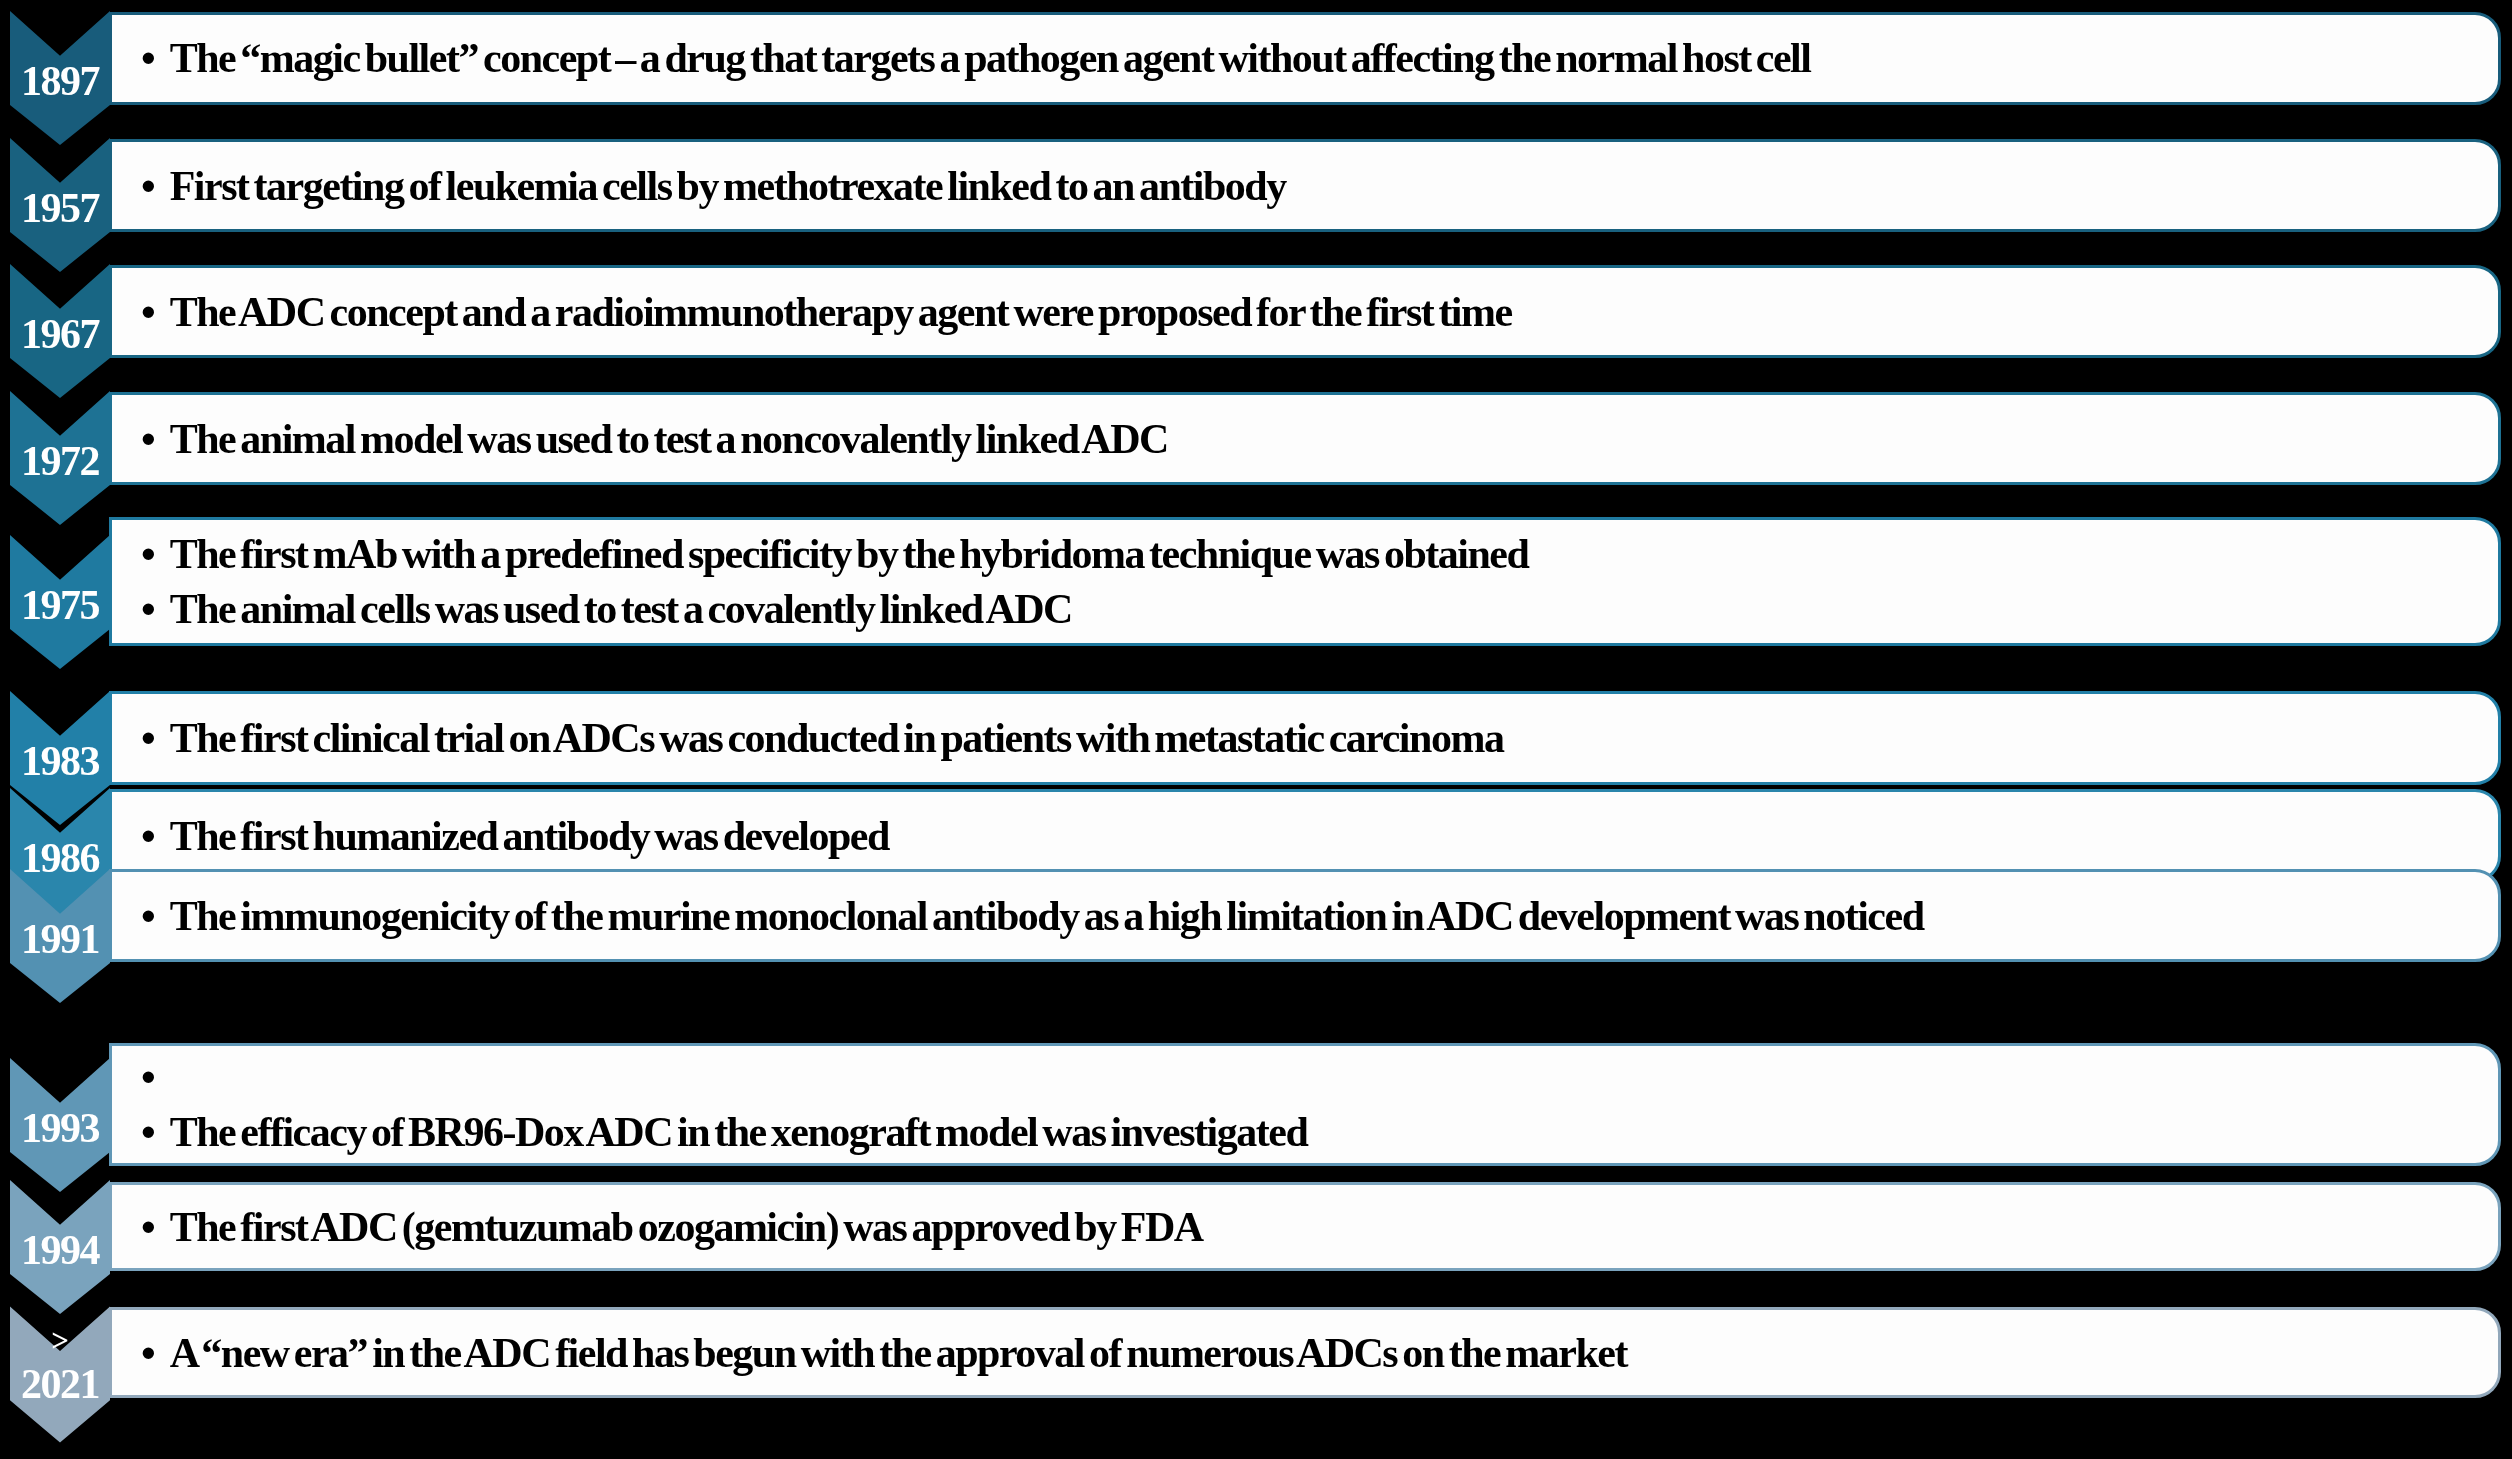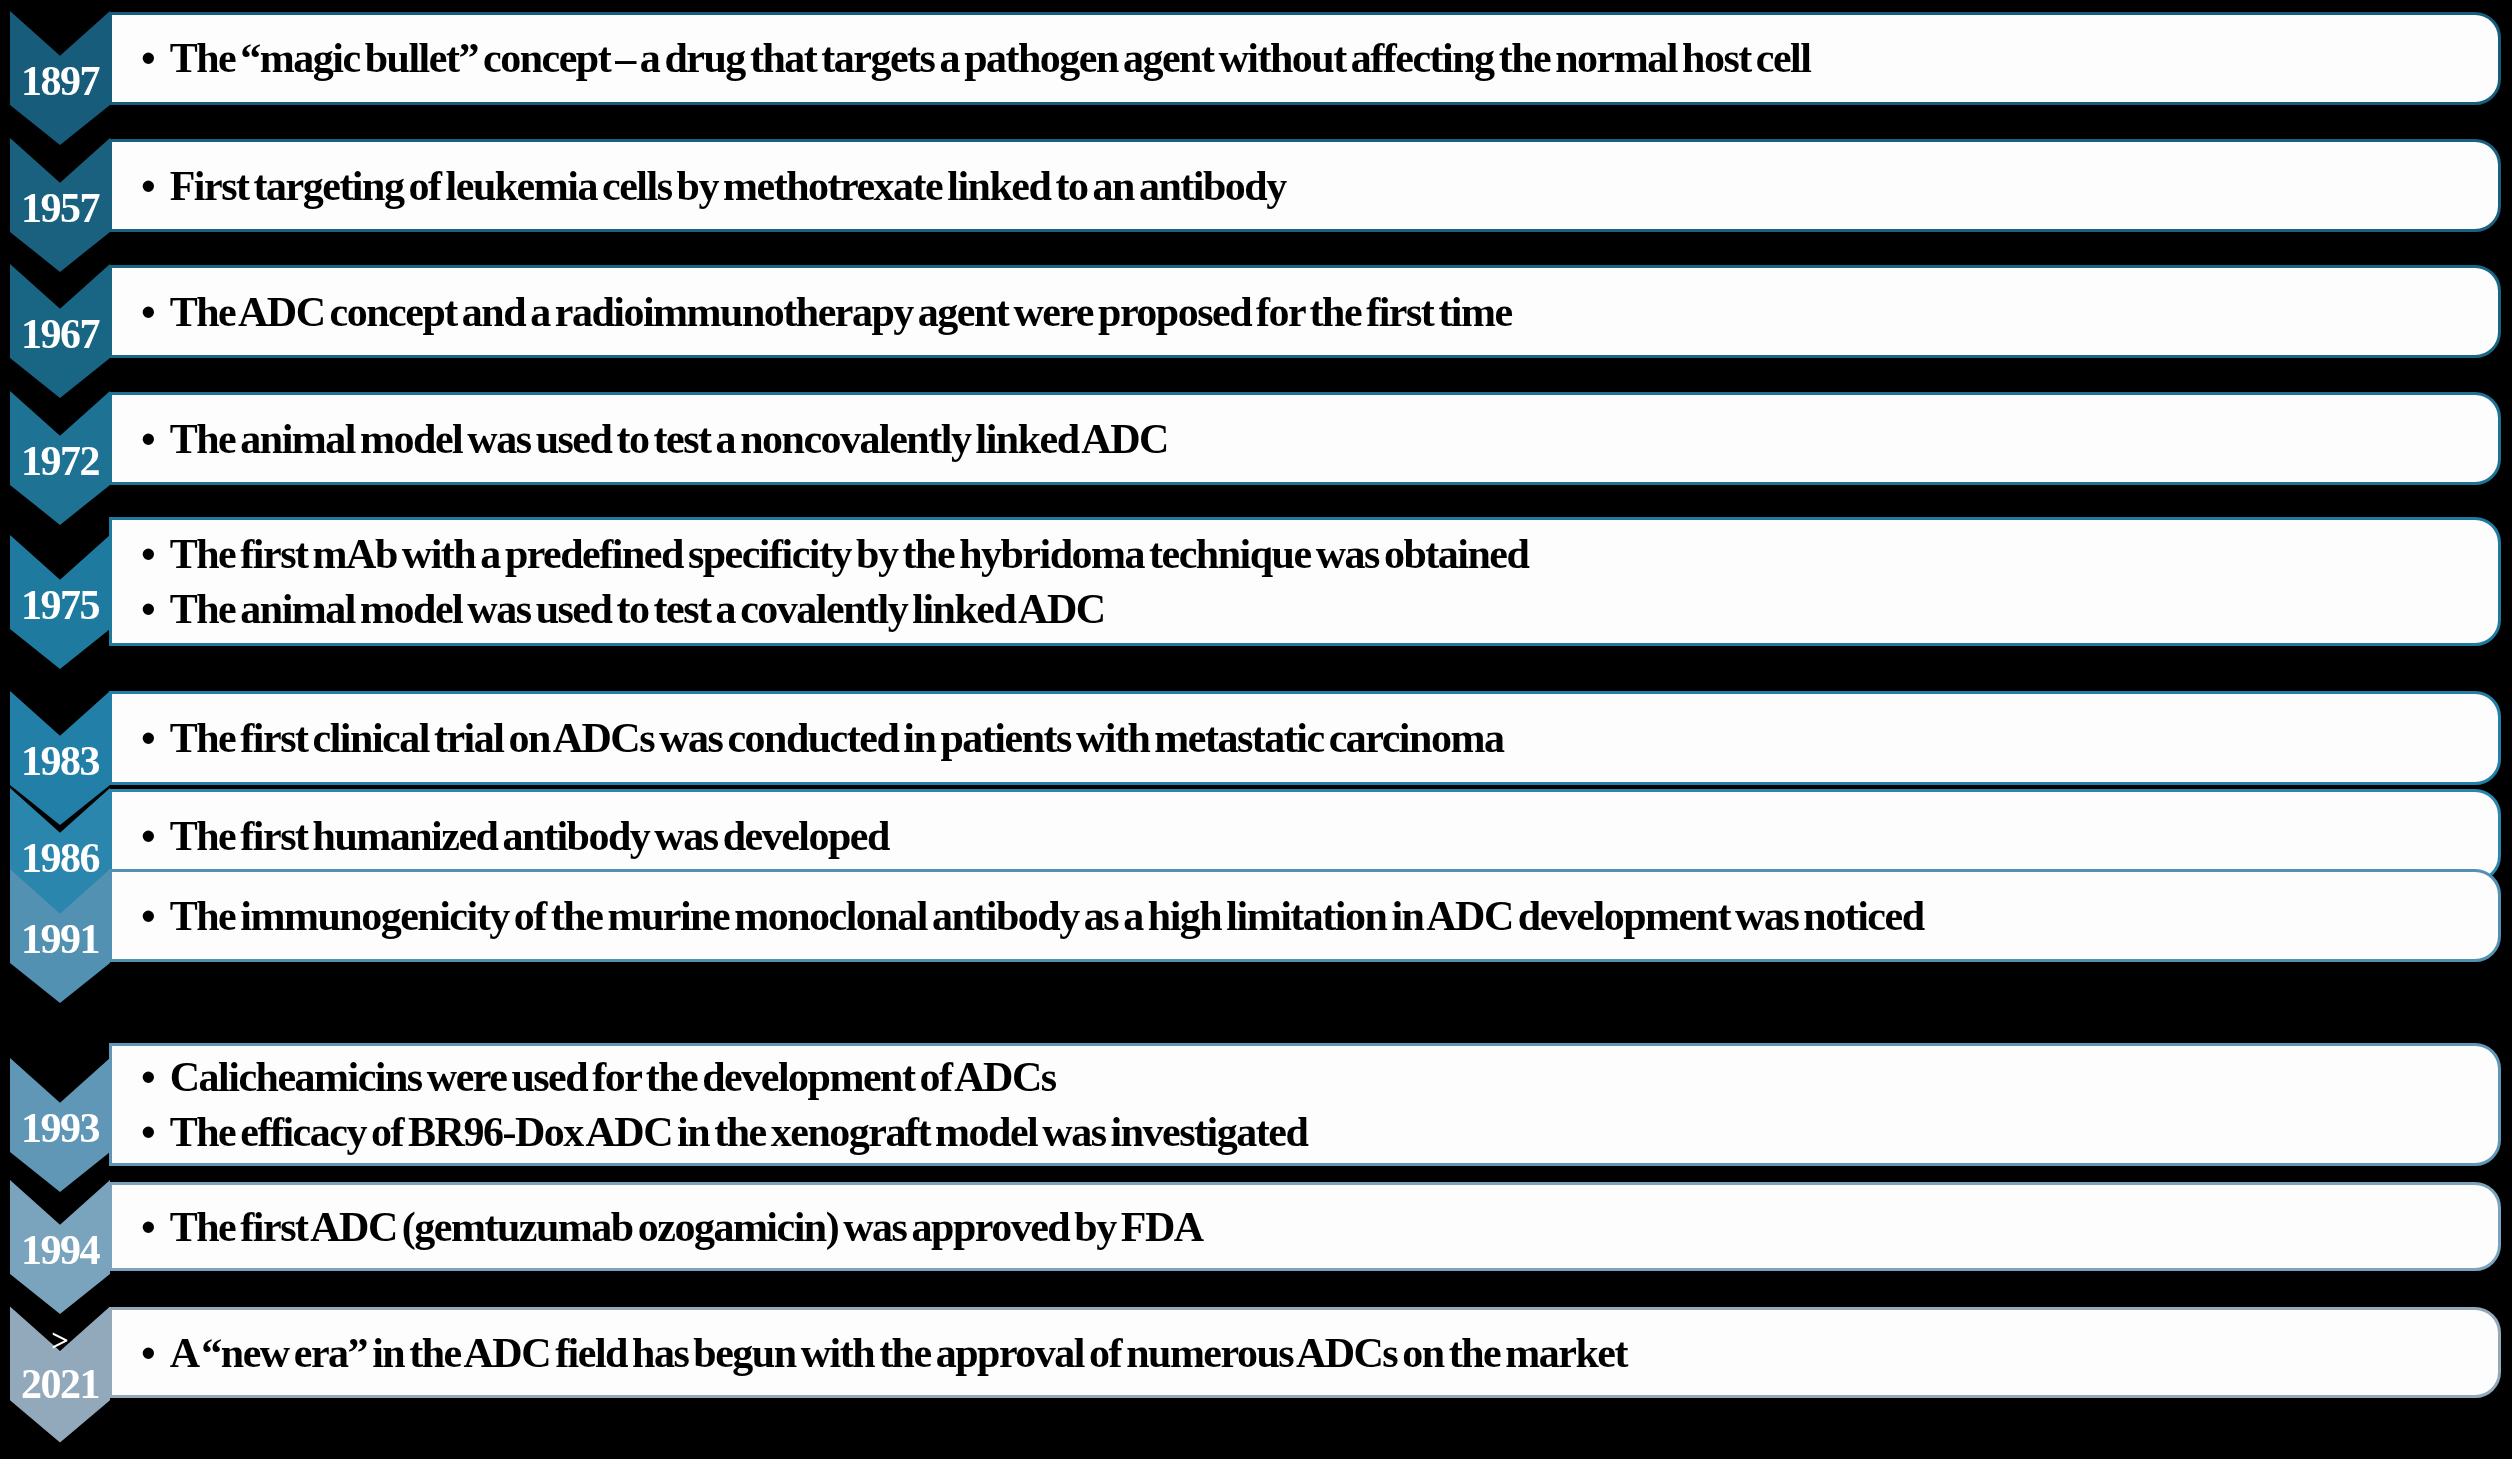--- a/index.html
+++ b/index.html
@@ -165,21 +165,21 @@
           <span class="year-text">1975</span>
         </div>
     </div>
     <div class="event-box" style="height: 129px; border-color: rgb(31, 122, 160);">
         <div class="bullet-item">
           <span class="bullet-dot">•</span>
           <span>The first mAb with a predefined specificity by the hybridoma technique was obtained</span>
         </div>
         <div class="bullet-item">
           <span class="bullet-dot">•</span>
-          <span>The animal model was used to test a covalently linked ADC</span>
+          <span>The animal cells was used to test a covalently linked ADC</span>
         </div>
       </div>
   </div>
 
   <div class="row" style="top: 691px; height: 94px;">
     <div class="chevron-wrap" style="top: 0px; height: 134px;">
       <svg xmlns="http://www.w3.org/2000/svg" width="100" height="134" viewBox="0 0 130 174">
           <polygon points="0,0 65,58 130,0 130,122 65,174 0,122" fill="#2280A8"></polygon>
         </svg>
       <div class="year-label" style="top: 47px;">
@@ -233,21 +233,20 @@
       <svg xmlns="http://www.w3.org/2000/svg" width="100" height="134" viewBox="0 0 130 174">
           <polygon points="0,0 65,58 130,0 130,122 65,174 0,122" fill="#6097B6"></polygon>
         </svg>
       <div class="year-label" style="top: 47px;">
           <span class="year-text">1993</span>
         </div>
     </div>
     <div class="event-box" style="height: 123px; border-color: rgb(96, 151, 182);">
         <div class="bullet-item">
           <span class="bullet-dot">•</span>
-          <span>Calicheamicins were used for the development of ADCs</span>
         </div>
         <div class="bullet-item">
           <span class="bullet-dot">•</span>
           <span>The efficacy of BR96-Dox ADC in the xenograft model was investigated</span>
         </div>
       </div>
   </div>
 
   <div class="row" style="top: 1182px; height: 89px;">
     <div class="chevron-wrap" style="top: -2.3px; height: 134px;">

